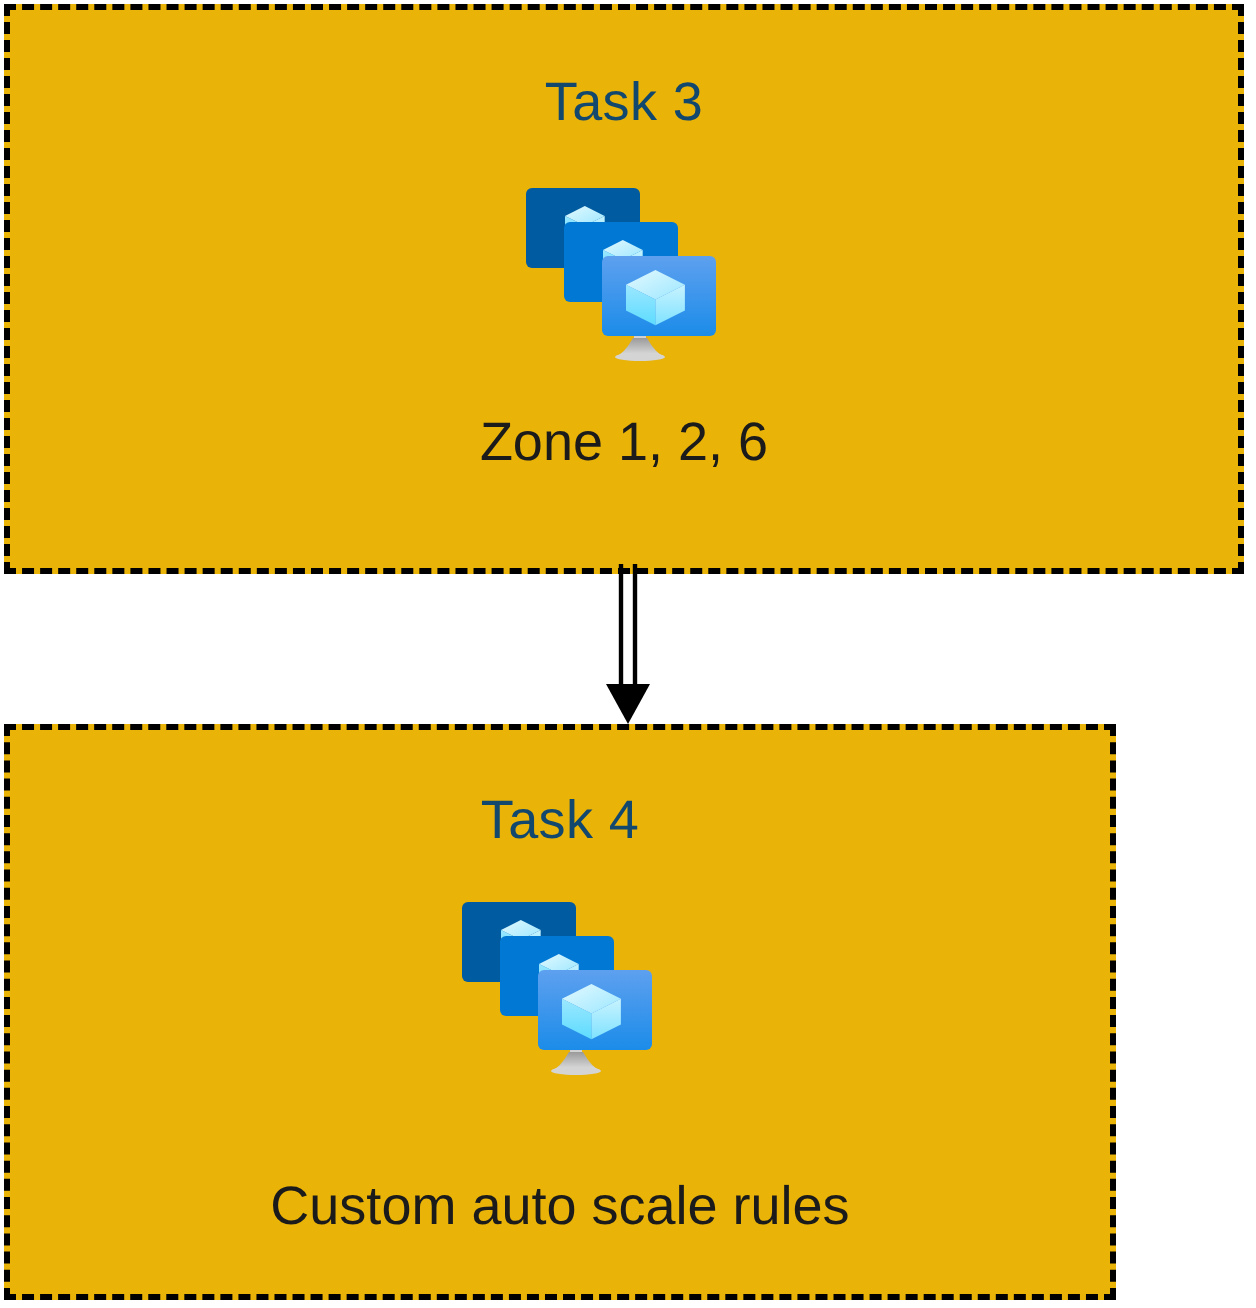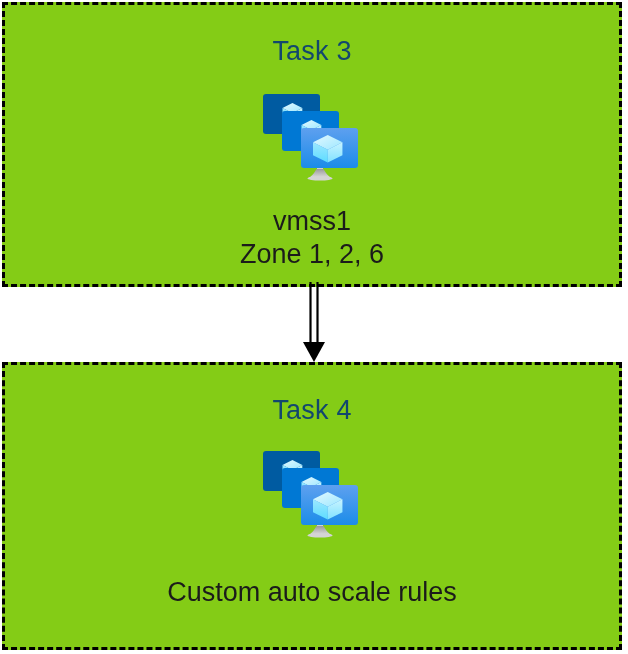--- a/index.html
+++ b/index.html
@@ -18,38 +18,38 @@
     width: 628px;
     height: 654px;
     background: #ffffff;
     overflow: hidden;
   }
 
   
   .task-box {
     position: absolute;
     box-sizing: border-box;
-    background: #84cc16;
+    background: #eab308;
     border: 3px dashed #000000;
     display: flex;
     flex-direction: column;
     align-items: center;
   }
 
   #box-task3 {
     left: 2px;
     top: 2px;
     width: 620px;
     height: 285px;
   }
 
   #box-task4 {
     left: 2px;
     top: 362px;
-    width: 620px;
+    width: 556px;
     height: 288px;
   }
 
   .task-title {
     color: #12476e;
     font-size: 27px;
     font-weight: 400;
     letter-spacing: 0.2px;
     line-height: 1;
     text-align: center;
@@ -62,21 +62,21 @@
   .caption {
     color: #1b1b1b;
     font-size: 27px;
     font-weight: 400;
     line-height: 1.22;
     text-align: center;
     width: 100%;
   }
 
   #box-task3 .caption { margin-top: 20px; }
-  #box-task4 .caption { margin-top: 34px; }
+  #box-task4 .caption { margin-top: 45px; }
 
   
   .vmss-icon {
     display: block;
   }
   #box-task3 .icon-wrap { margin-top: 24px; }
   #box-task4 .icon-wrap { margin-top: 22px; }
 
   .icon-wrap { line-height: 0; }
 
@@ -145,21 +145,20 @@
         <rect x="44" y="39" width="57" height="40" rx="3" fill="url(#g-front-a)"></rect>
         <g transform="translate(56,46) scale(0.92)">
           <polygon points="16,0 32,8 16,16 0,8" fill="url(#g-cube-top-a)"></polygon>
           <polygon points="0,8 16,16 16,30 0,22" fill="url(#g-cube-left-a)"></polygon>
           <polygon points="32,8 16,16 16,30 32,22" fill="url(#g-cube-right-a)"></polygon>
         </g>
       </svg>
     </div>
 
     <div class="caption">
-      <div>vmss1</div>
       <div>Zone 1, 2, 6</div>
     </div>
   </div>
 
   <div id="connector">
     <svg width="40" height="82" viewBox="0 0 40 82" xmlns="http://www.w3.org/2000/svg">
       <line x1="16.5" y1="0" x2="16.5" y2="62" stroke="#000000" stroke-width="2.2"></line>
       <line x1="23.5" y1="0" x2="23.5" y2="62" stroke="#000000" stroke-width="2.2"></line>
       <polygon points="9,60 31,60 20,80" fill="#000000"></polygon>
     </svg>

